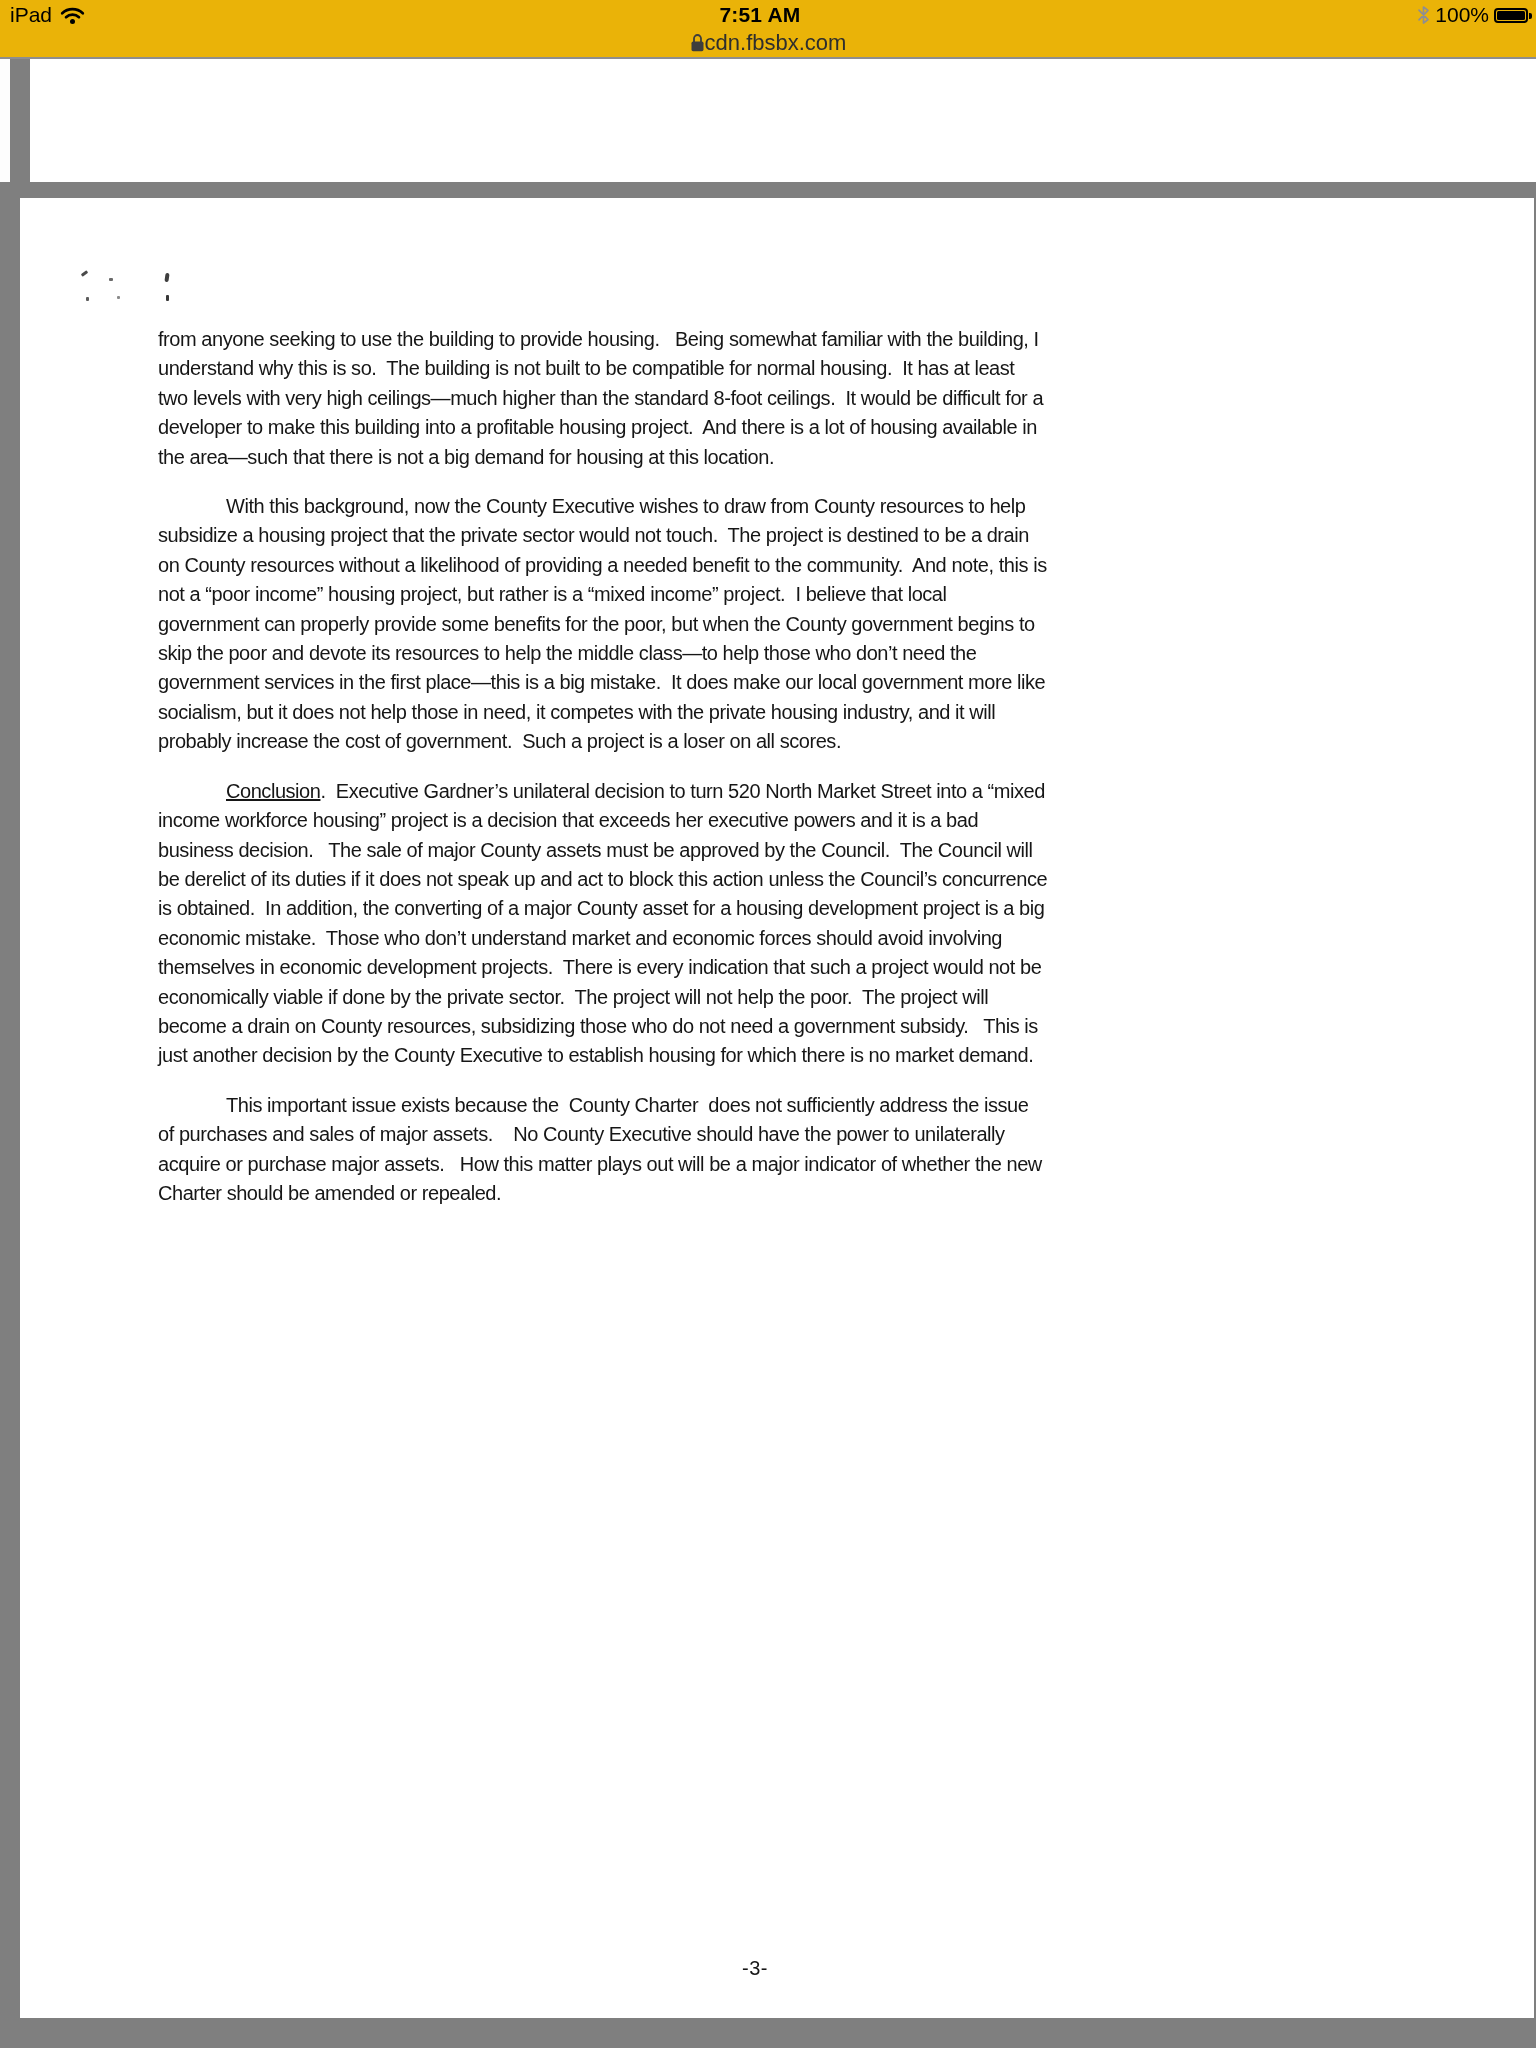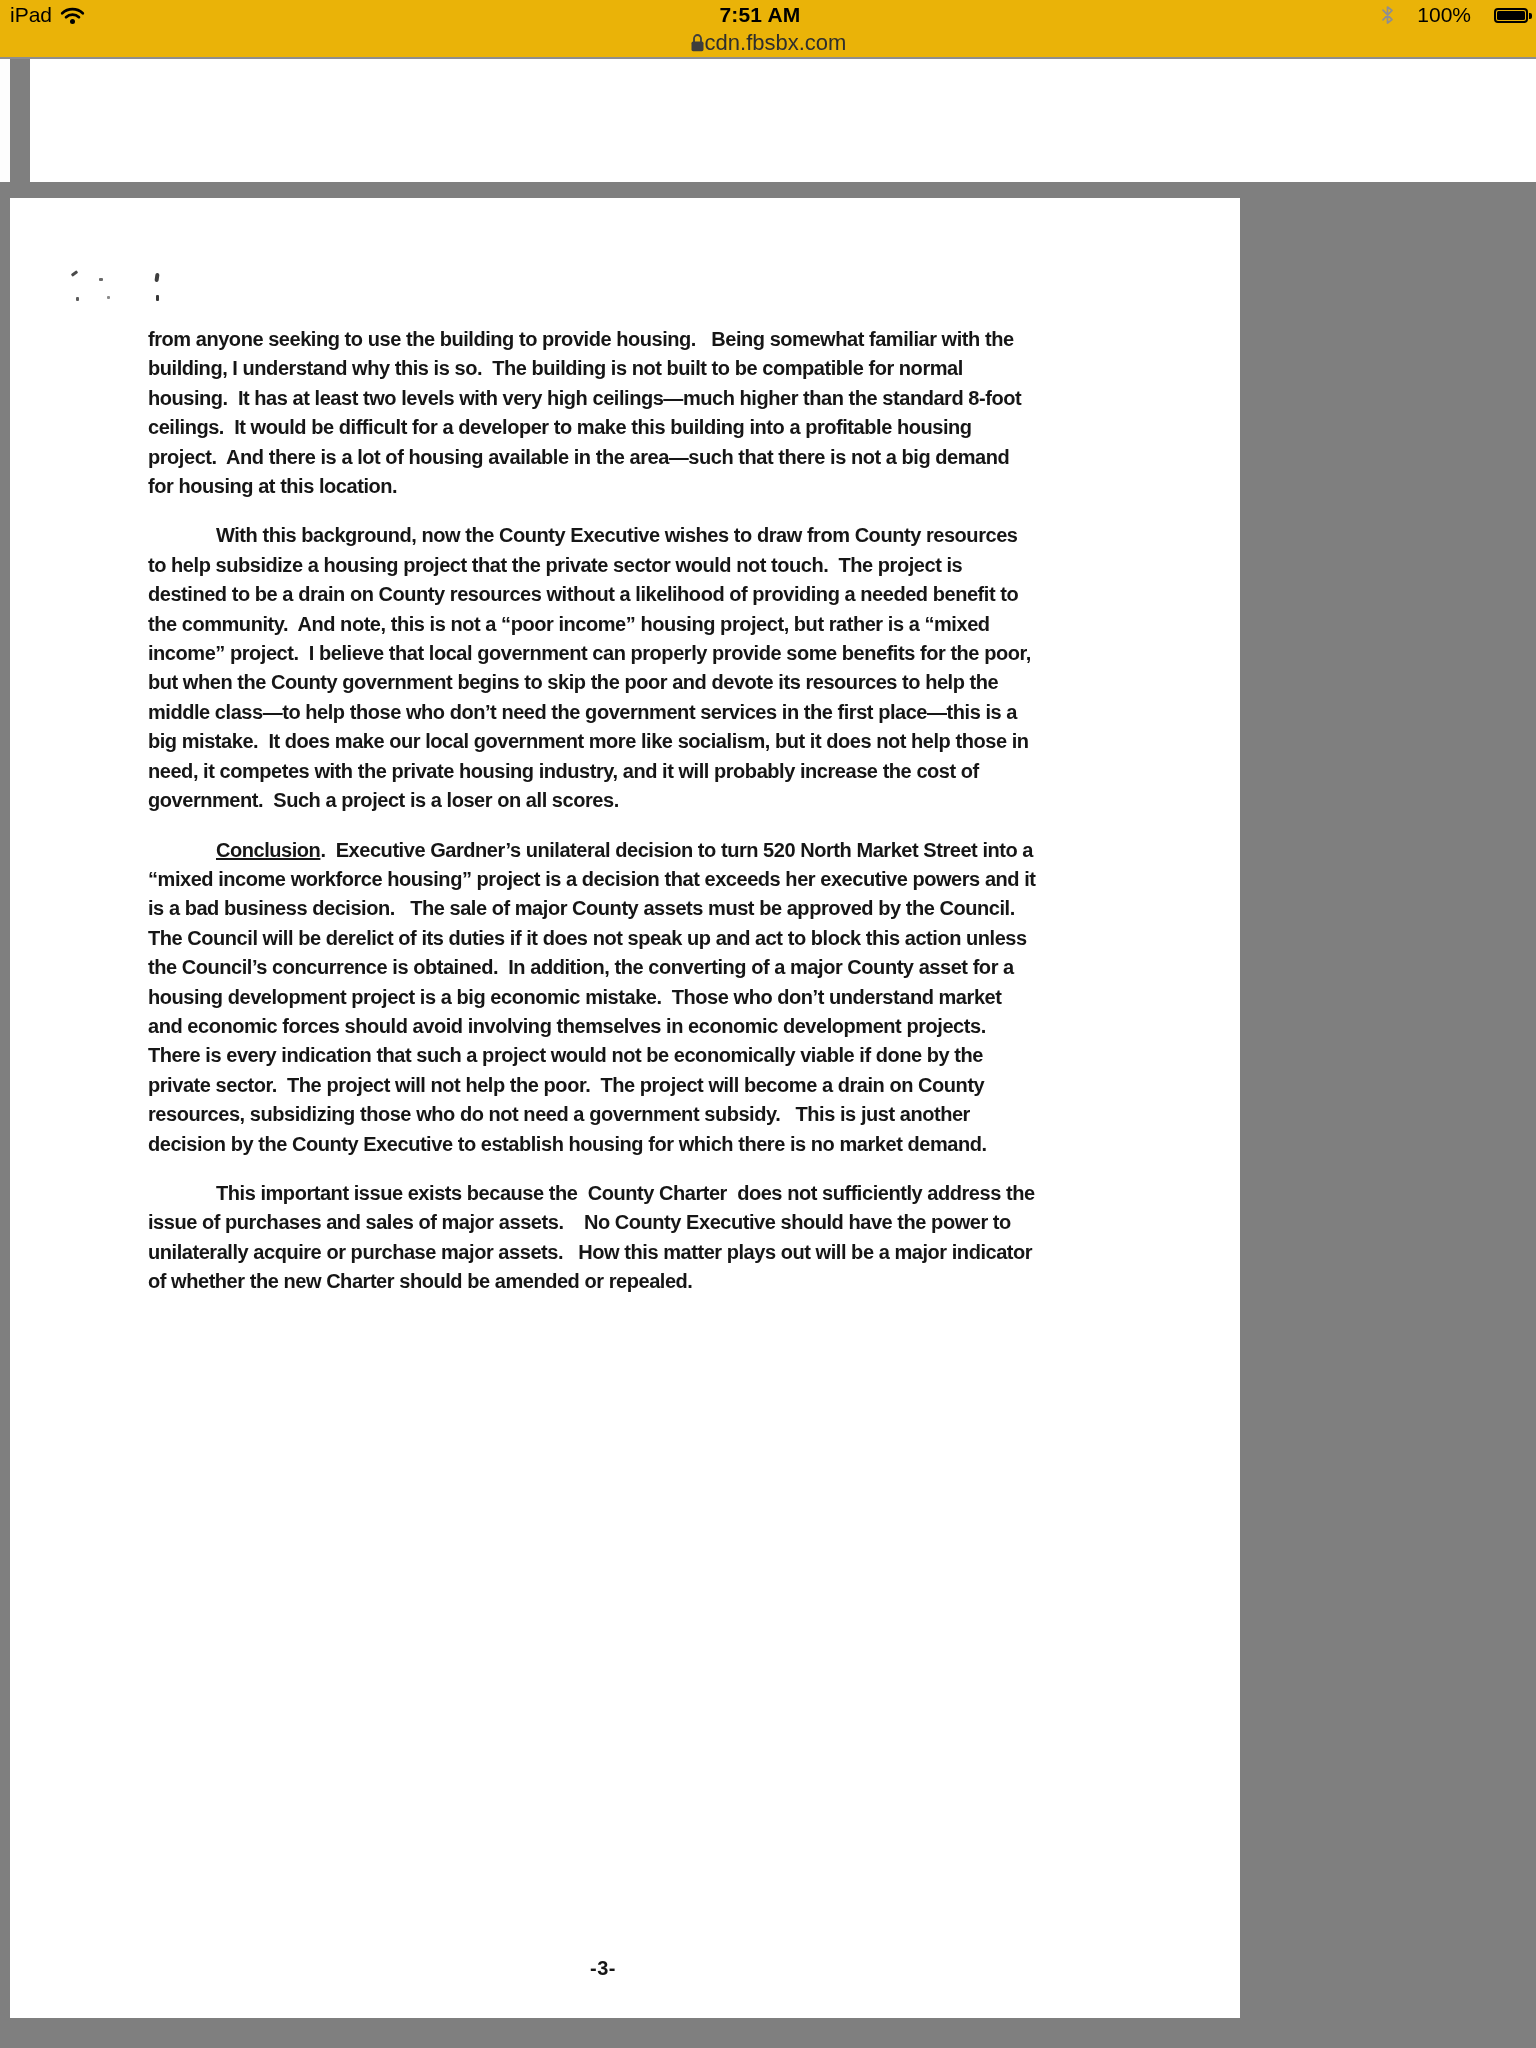--- a/index.html
+++ b/index.html
@@ -13,36 +13,36 @@
   
   .chrome{
     position:absolute;top:0;left:0;right:0;height:57px;
     background:#eab308;border-bottom:2px solid #8e8e8e;z-index:5;
   }
   .status-row{position:absolute;top:0;left:0;right:0;height:30px;}
   .status-left{position:absolute;left:10px;top:3px;display:flex;align-items:center;gap:8px;}
   .carrier{font-size:21px;color:#000;}
   .status-center{position:absolute;left:0;right:16px;top:3px;text-align:center;}
   .time{font-size:21px;font-weight:700;color:#000;letter-spacing:.2px;}
-  .status-right{position:absolute;right:8px;top:3px;display:flex;align-items:center;gap:23px;}
+  .status-right{position:absolute;right:8px;top:3px;display:flex;align-items:center;gap:5px;}
   .pct{font-size:21px;color:#000;}
   .battery{position:relative;width:34px;height:15px;border:2px solid #000;border-radius:4px;box-sizing:border-box;}
   .battery .fill{position:absolute;left:1px;top:1px;right:1px;bottom:1px;background:#000;border-radius:1.5px;}
   .battery .tip{position:absolute;right:-6px;top:3.5px;width:3px;height:6px;background:#000;border-radius:0 2px 2px 0;}
   .url-row{
     position:absolute;top:29px;left:0;right:0;height:28px;
     display:flex;align-items:center;justify-content:center;gap:0;cursor:pointer;
   }
   .domain{font-size:22px;color:#2e2e2e;}
 
   
   .viewer{position:absolute;top:59px;left:0;right:0;bottom:0;background:#7f7f7f;}
   .page-prev{position:absolute;left:30px;right:0;top:0;height:123px;background:#fff;}
   .page-edge-sliver{position:absolute;left:0;top:0;width:10px;height:123px;background:#fdfdfd;}
-  .page-cur{position:absolute;left:10px;top:139px;width:1230px;height:1820px;background:#fff;font-weight:bold;}
+  .page-cur{position:absolute;left:20px;top:139px;width:1514px;height:1820px;background:#fff;}
 
   
   .doc{
     margin:127px 0 0 138px;width:890px;
     font-size:20px;line-height:29.4px;letter-spacing:-0.45px;
     color:#161616;text-align:left;
   }
   .para{margin:0 0 20px 0;white-space:pre-wrap;}
   .para.indent{text-indent:68px;}
   .u{text-decoration:underline;}

